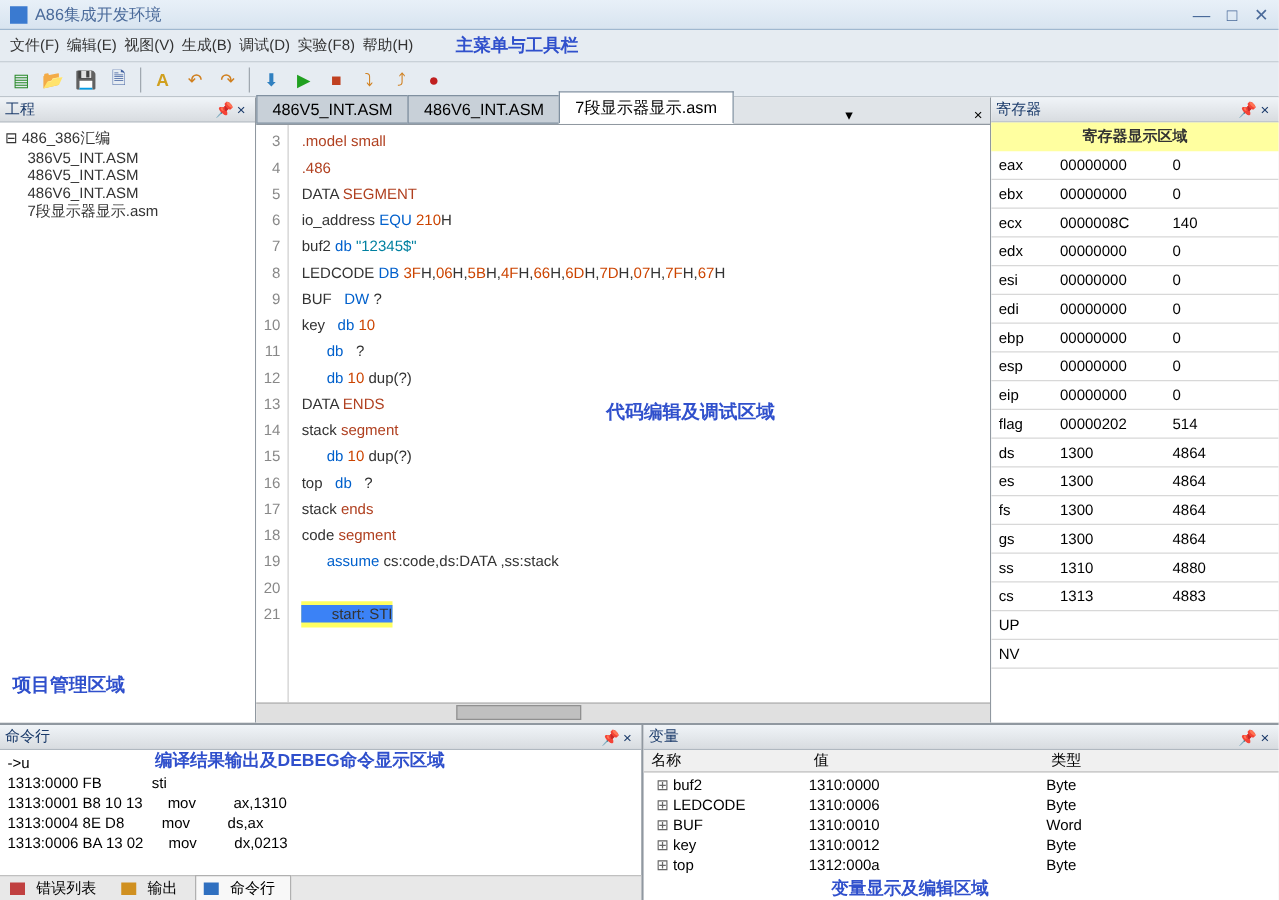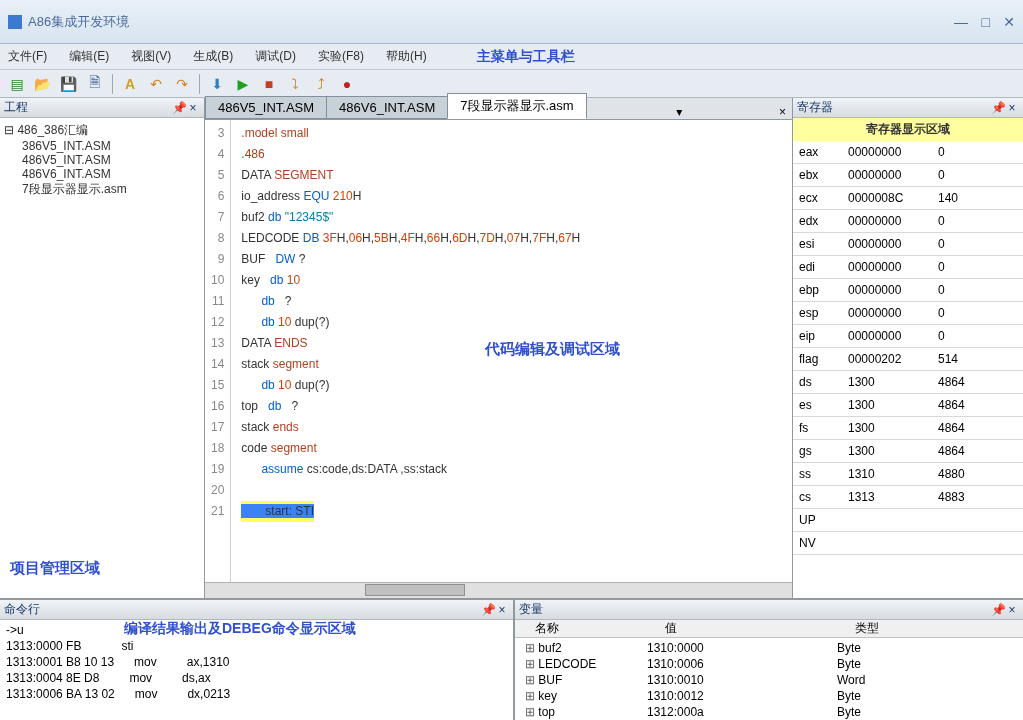--- a/index.html
+++ b/index.html
@@ -1,21 +1,21 @@
 <!DOCTYPE html>
 <html><head>
 <meta charset="utf-8">
 <style>
 * { margin: 0; padding: 0; box-sizing: border-box; font-family: "Microsoft YaHei", SimSun, Arial, sans-serif; font-size: 12px; }
 body { background: #f0f0f0; overflow: hidden; }
-.title-bar { height: 44px; background: linear-gradient(#e8f0f8, #d8e4f0); display: flex; align-items: center; padding: 0 8px; color: #4a6a9a; border-bottom: 1px solid #a0b8d0; }
+.title-bar { height: 24px; background: linear-gradient(#e8f0f8, #d8e4f0); display: flex; align-items: center; padding: 0 8px; color: #4a6a9a; border-bottom: 1px solid #a0b8d0; }
 .title-bar .app-icon { width:14px;height:14px;background:#3a7ad0;margin-right:6px; }
 .title-bar .title-text { flex: 1; font-size: 13px; }
 .title-bar .win-btns span { margin-left: 10px; font-size: 14px; cursor: pointer; color:#4a6a9a; }
-.menu-bar { height: 26px; background: #e6ecf2; display: flex; align-items: center; padding: 0 8px; gap: 22px; border-bottom: 1px solid #c0c8d0; }
+.menu-bar { height: 26px; background: #e6ecf2; display: flex; align-items: center; padding: 0 8px; gap: 6px; border-bottom: 1px solid #c0c8d0; }
 .menu-bar span { color: #333; cursor: pointer; }
 .menu-bar .annot { margin-left: 28px; color: #3050cc; font-weight: bold; font-size: 14px; }
 .tool-bar { height: 28px; background: #e6ecf2; display: flex; align-items: center; padding: 0 6px; gap: 4px; border-bottom: 1px solid #b0b8c0; }
 .tool-bar .tool { width: 22px; height: 22px; display:flex;align-items:center;justify-content:center; border:1px solid transparent; cursor:pointer; font-size:14px; }
 .tool-bar .sep { width:1px; height:20px; background:#a0a8b0; margin:0 2px; }
 .main-layout { display:flex; height: 500px; }
 .panel-header { height: 20px; background: linear-gradient(#f0f4f8, #d8dce0); border-bottom:1px solid #b0b8c0; display:flex; align-items:center; padding:0 4px; font-size:12px; color:#1a3a6a; }
 .panel-header .title { flex:1; }
 .panel-header .pin, .panel-header .close { width:14px;text-align:center;cursor:pointer; }
 
@@ -50,21 +50,21 @@
 .bottom-row { height:142px; display:flex; border-top:2px solid #9098a0; }
 .cmd-panel { width:515px; border-right:2px solid #9098a0; display:flex;flex-direction:column;background:#fff; }
 .cmd-body { flex:1; padding:2px 6px; font-family:"Courier New",monospace; font-size:13px; position:relative; }
 .cmd-body .line{white-space:pre;height:16px;line-height:16px;}
 .cmd-annot{position:absolute;top:0;left:124px;color:#3050cc;font-weight:bold;font-size:14px;}
 .cmd-tabs{height:20px;background:#e8e8e8;display:flex;align-items:center;border-top:1px solid #c0c0c0;gap:2px;padding:0 2px;}
 .cmd-tabs span{padding:1px 6px;font-size:12px;cursor:pointer;}
 .cmd-tabs .icn{display:inline-block;width:10px;height:10px;background:#c04040;margin-right:3px;vertical-align:middle;}
 .var-panel { flex:1; display:flex;flex-direction:column;background:#fff; }
 .var-cols { display:flex; background:#f0f0f0;border-bottom:1px solid #c0c0c0;height:18px;align-items:center; }
-.var-cols span { padding-left:20px; }
+.var-cols span { padding-left:6px; }
 .var-cols .n{width:130px;} .var-cols .v{width:190px;} .var-cols .t{flex:1;}
 .var-body { flex:1; font-family:"Courier New",monospace; font-size:13px; padding:2px; position:relative;}
 .var-body .row{display:flex;height:16px;line-height:16px;}
 .var-body .row .n{width:130px;padding-left:8px;} .var-body .row .v{width:190px;} .var-body .row .t{flex:1;}
 .var-body .exp{display:inline-block;width:10px;text-align:center;color:#666;}
 .var-annot{position:absolute;bottom:0;left:150px;color:#3050cc;font-weight:bold;font-size:14px;}
 </style>
 </head>
 <body>
 

